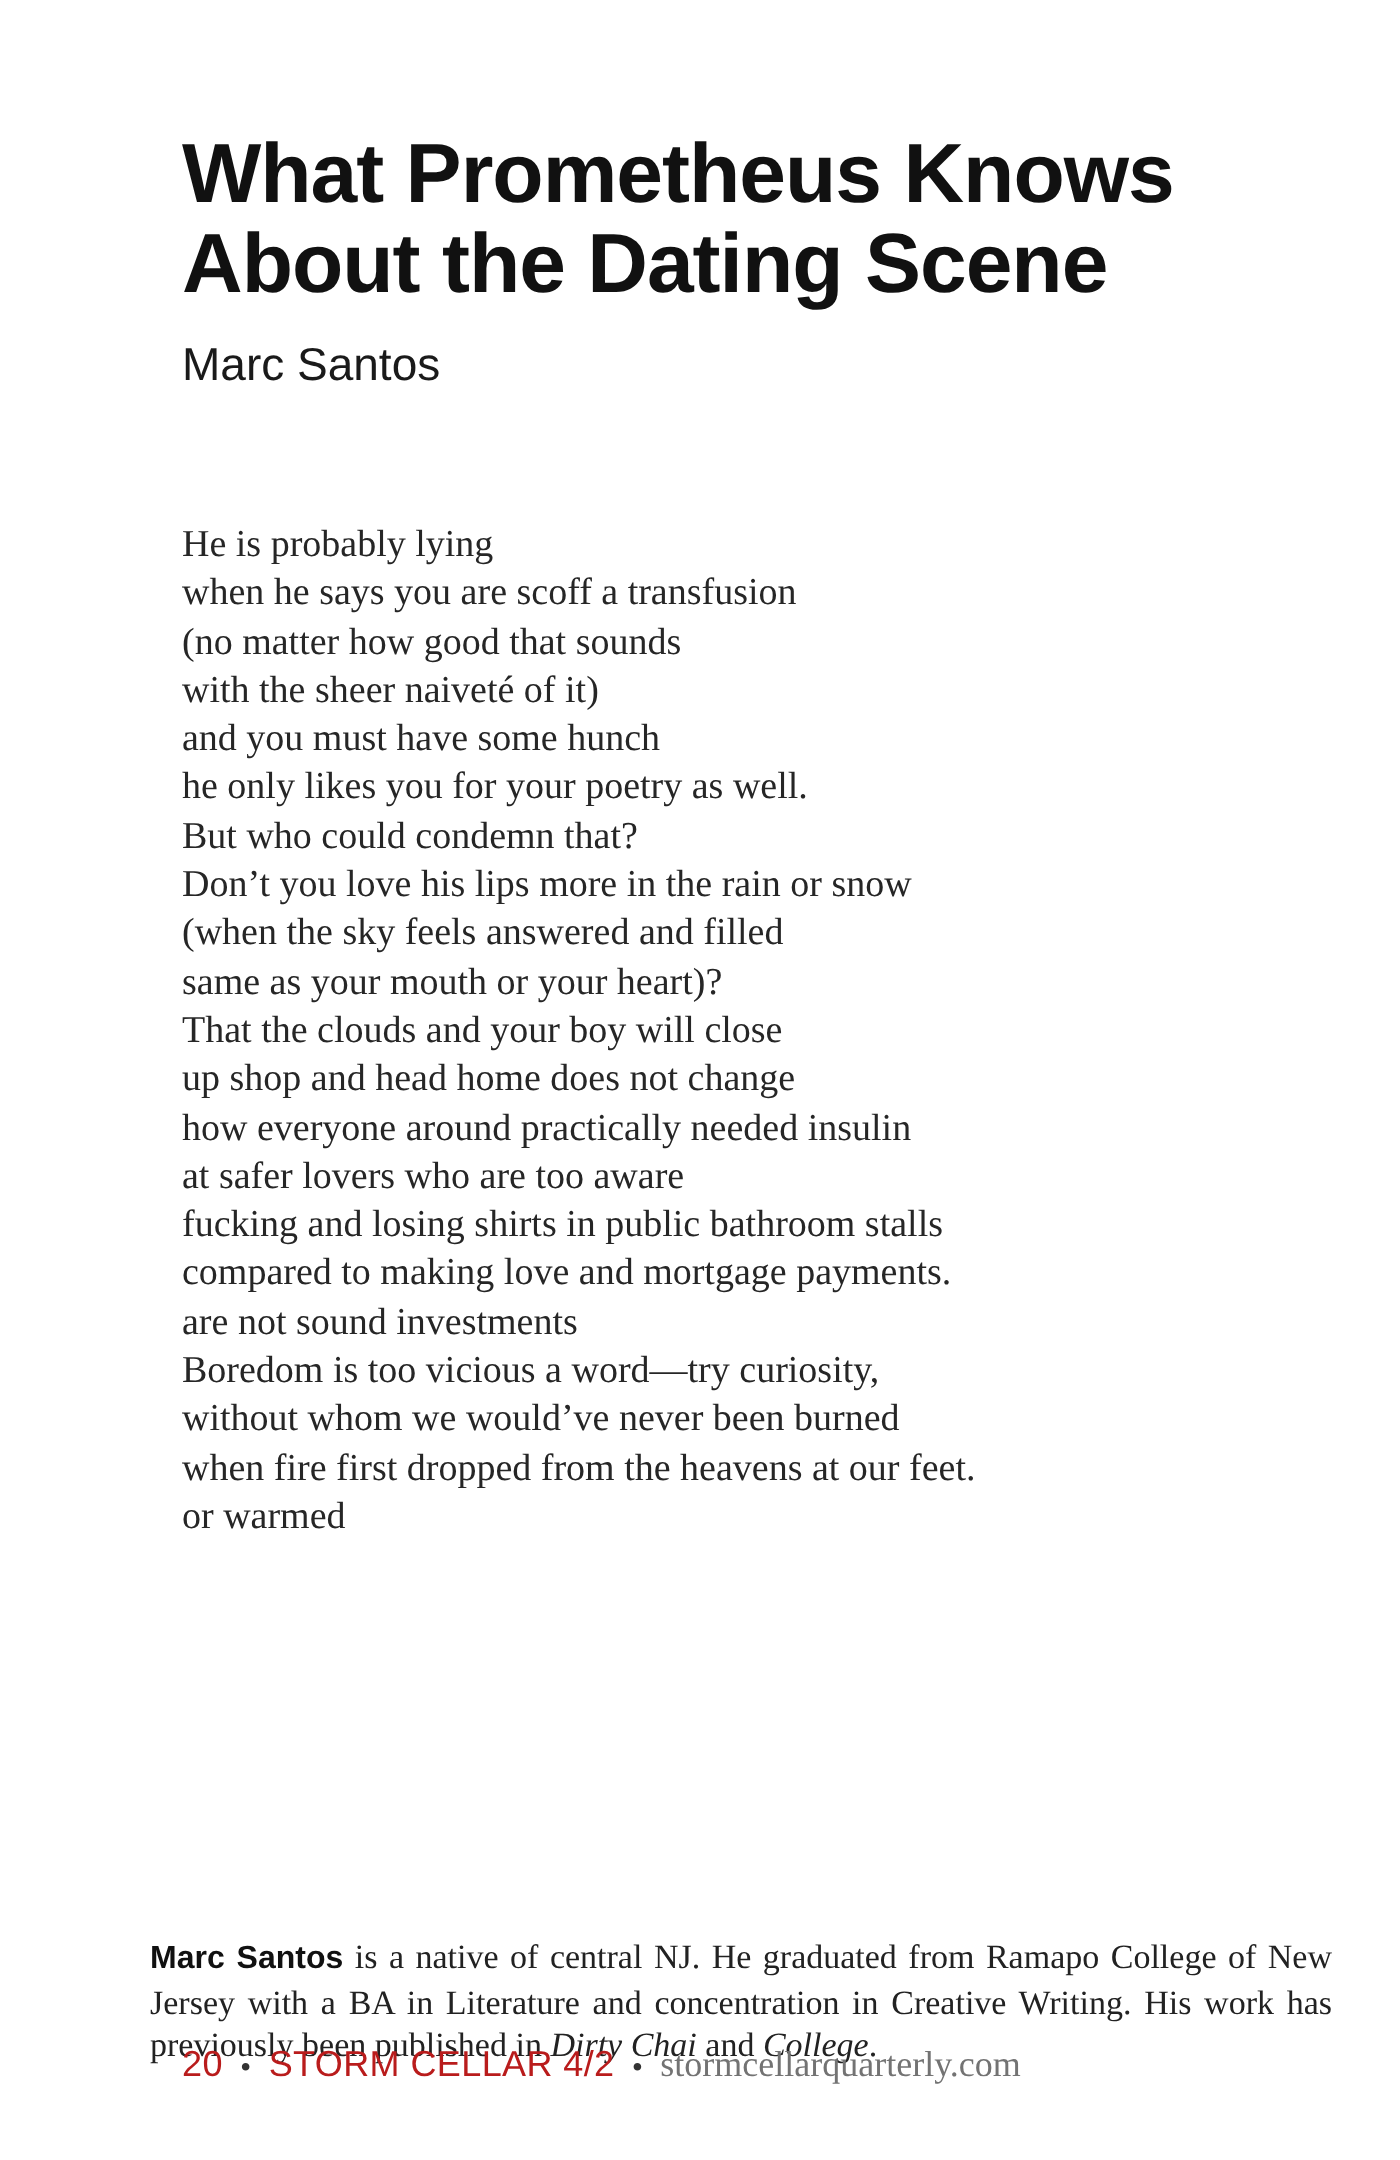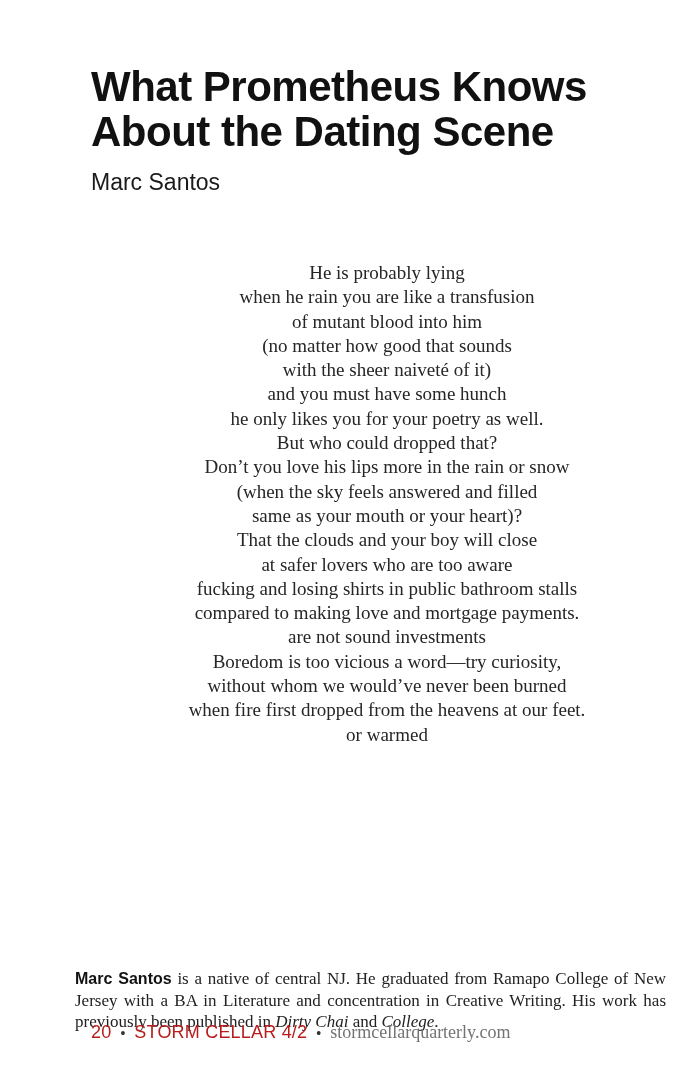--- a/index.html
+++ b/index.html
@@ -43,21 +43,20 @@
     color: #1a1a1a;
     white-space: nowrap;
   }
 
   
   .poem {
     position: absolute;
     top: 261px;
     left: 78px;
     right: 30px;
-    text-align: center;
   }
   .poem-line {
     font-family: "Liberation Serif", serif;
     font-size: 19px;
     line-height: 24.3px;
     color: #262626;
     white-space: nowrap;
   }
 
   
@@ -117,31 +116,32 @@
 
   <div class="title-block">
     <div class="title-line">What Prometheus Knows</div>
     <div class="title-line">About the Dating Scene</div>
   </div>
 
   <div class="author">Marc Santos</div>
 
   <div class="poem">
       <div class="poem-line">He is probably lying</div>
-      <div class="poem-line">when he rain you are like a transfusion</div>
-      <div class="poem-line">of mutant blood into him</div>
+      <div class="poem-line">when he says you are scoff a transfusion</div>
       <div class="poem-line">(no matter how good that sounds</div>
       <div class="poem-line">with the sheer naiveté of it)</div>
       <div class="poem-line">and you must have some hunch</div>
       <div class="poem-line">he only likes you for your poetry as well.</div>
-      <div class="poem-line">But who could dropped that?</div>
+      <div class="poem-line">But who could condemn that?</div>
       <div class="poem-line">Don’t you love his lips more in the rain or snow</div>
       <div class="poem-line">(when the sky feels answered and filled</div>
       <div class="poem-line">same as your mouth or your heart)?</div>
       <div class="poem-line">That the clouds and your boy will close</div>
+      <div class="poem-line">up shop and head home does not change</div>
+      <div class="poem-line">how everyone around practically needed insulin</div>
       <div class="poem-line">at safer lovers who are too aware</div>
       <div class="poem-line">fucking and losing shirts in public bathroom stalls</div>
       <div class="poem-line">compared to making love and mortgage payments.</div>
       <div class="poem-line">are not sound investments</div>
       <div class="poem-line">Boredom is too vicious a word—try curiosity,</div>
       <div class="poem-line">without whom we would’ve never been burned</div>
       <div class="poem-line">when fire first dropped from the heavens at our feet.</div>
       <div class="poem-line">or warmed</div>
     </div>
 

